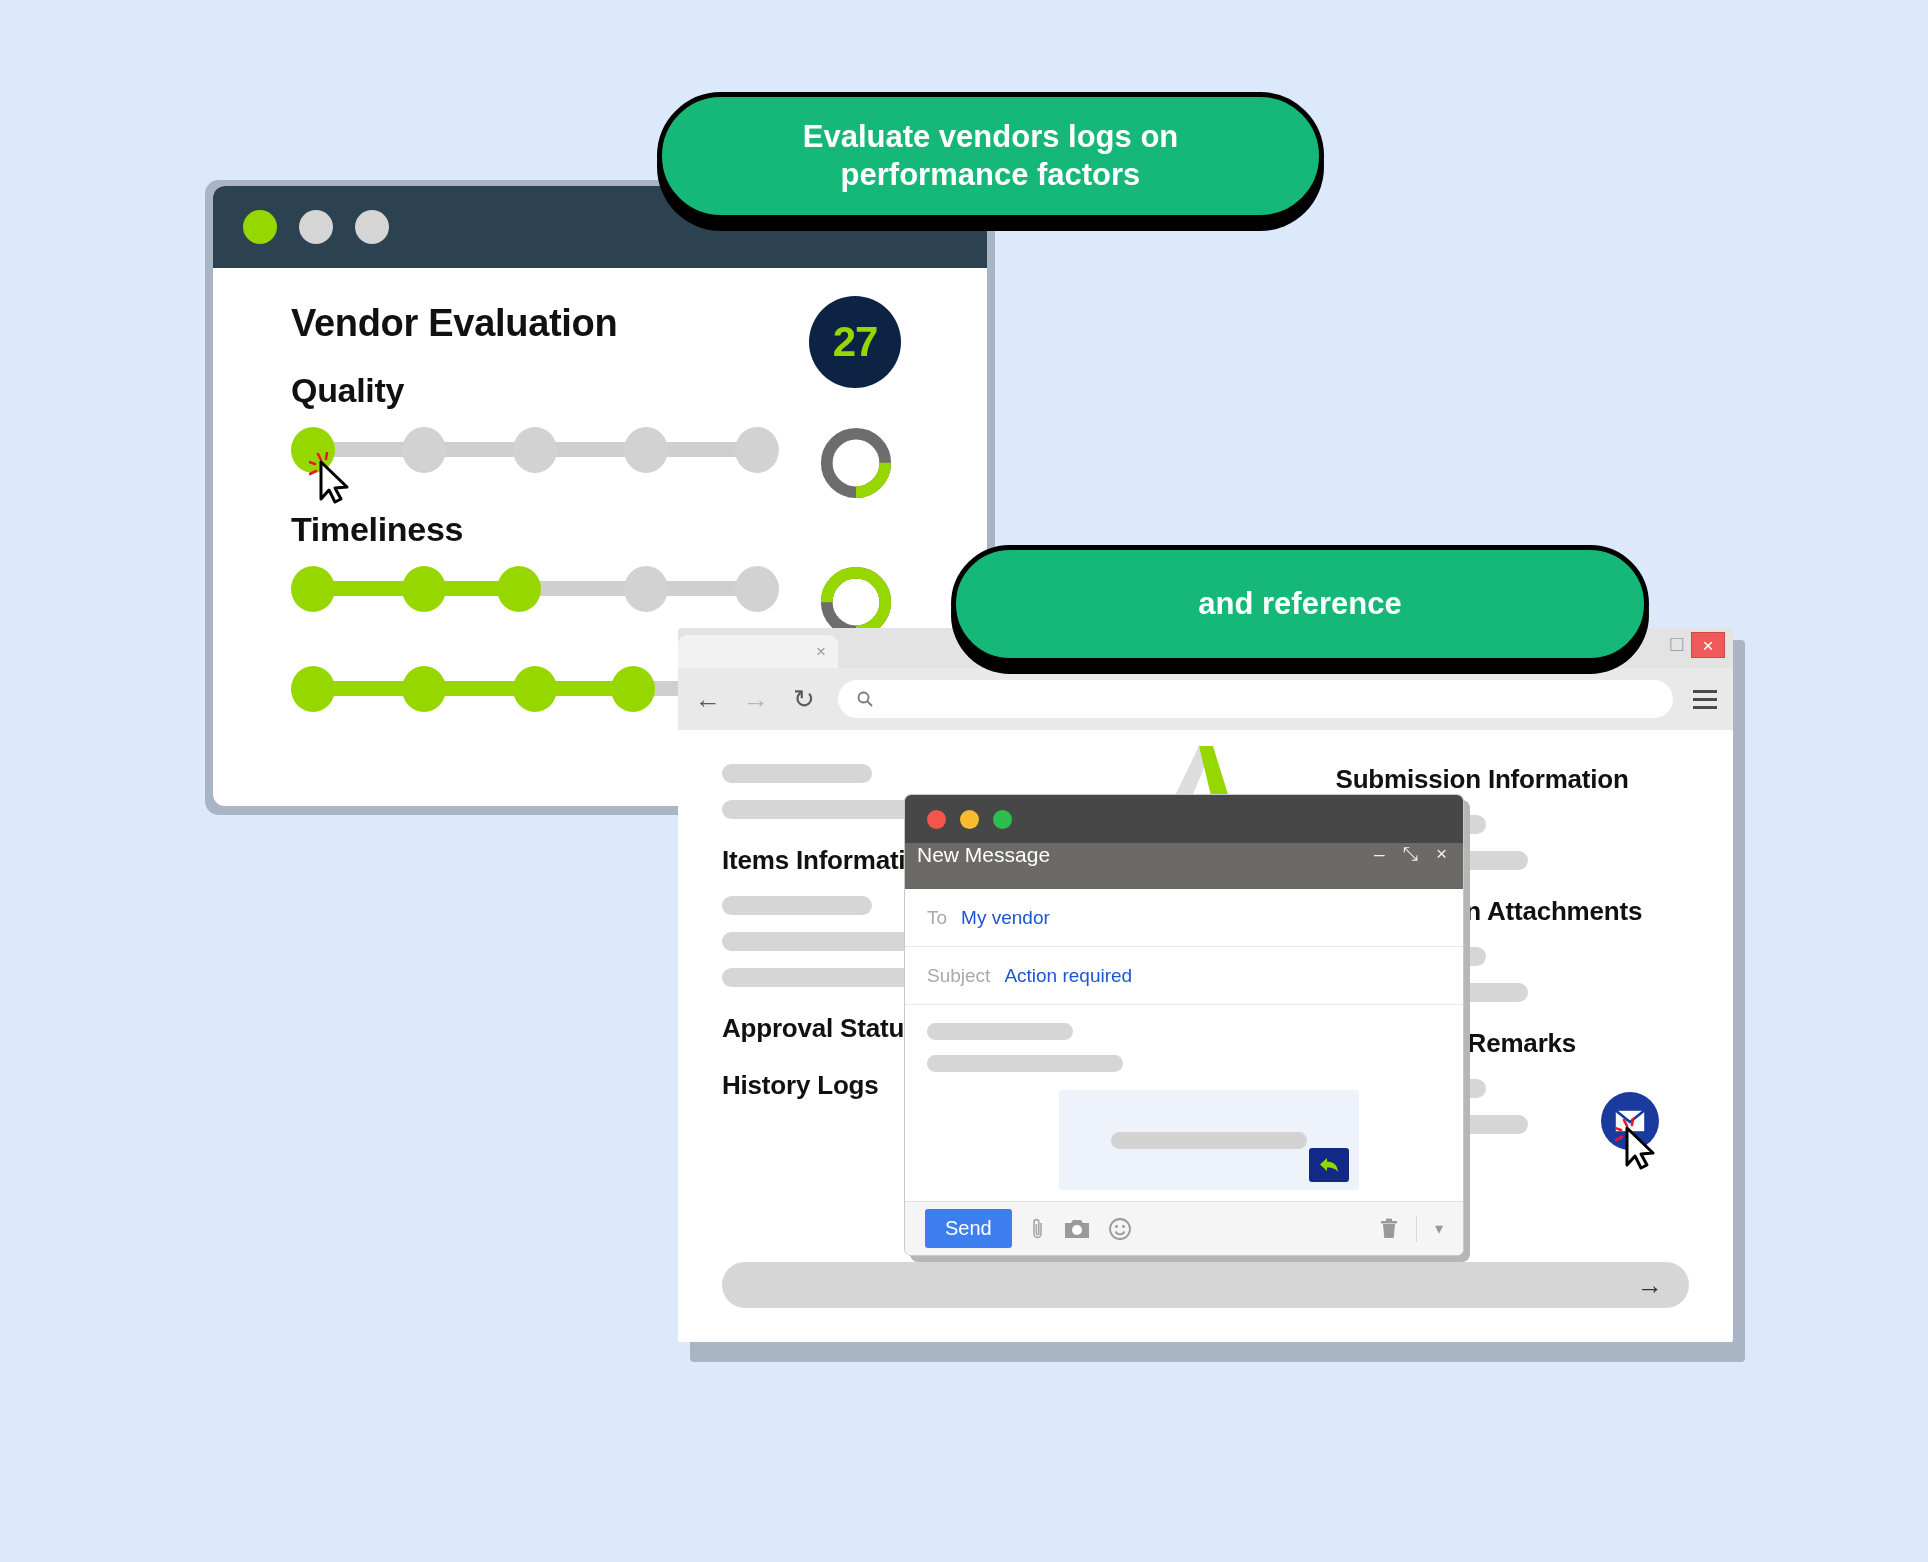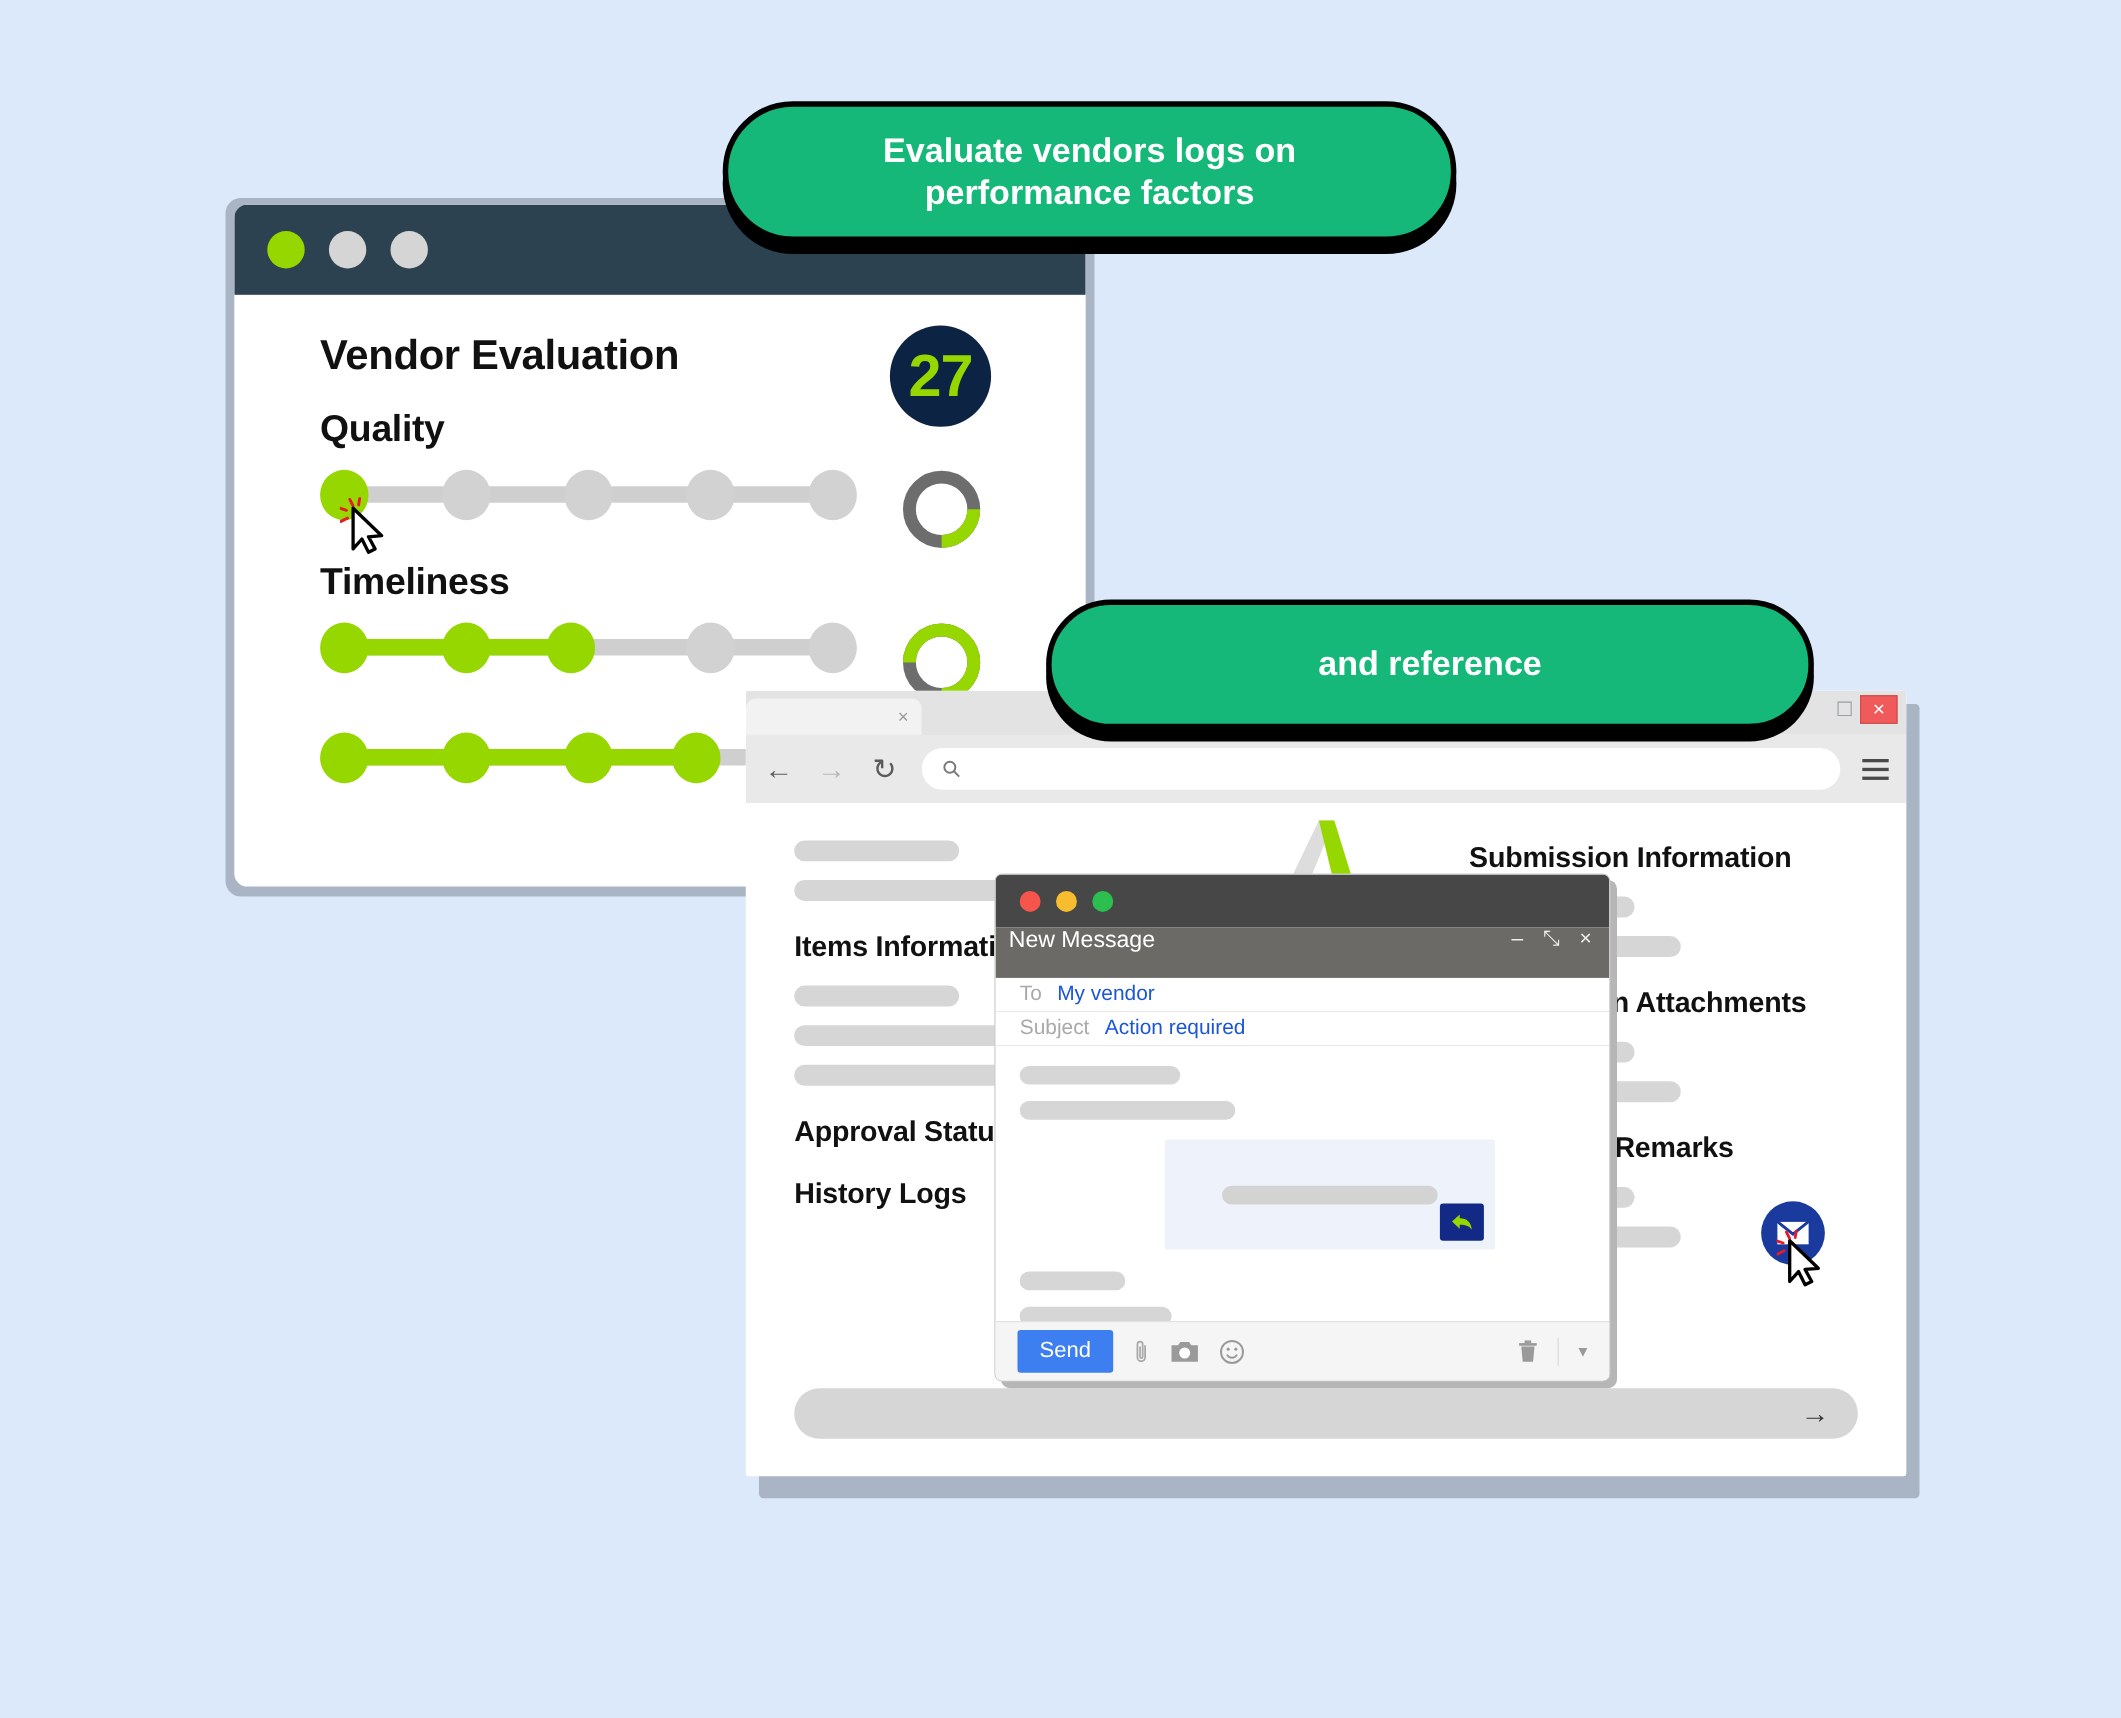--- a/index.html
+++ b/index.html
@@ -39,21 +39,21 @@
     font-size: 34px; font-weight: bold; color: #111; letter-spacing: -0.3px;
   }
 
   
   #score-badge {
     position: absolute; right: 86px; top: 28px;
     width: 92px; height: 92px; border-radius: 50%;
     background: #0d2344; display: flex; align-items: center; justify-content: center;
   }
   #score-badge span {
-    font-size: 54px; font-weight: bold; color: #97d700; letter-spacing: -1px;
+    font-size: 42px; font-weight: bold; color: #97d700; letter-spacing: -1px;
   }
 
   
   .slider-row { position: relative; height: 92px; margin-top: 8px; }
   .slider { position: relative; width: 490px; height: 62px; }
   .track {
     position: absolute; top: 24px; left: 18px; width: 458px; height: 15px;
     background: #cfcfcf; border-radius: 8px;
   }
   .track-fill {
@@ -156,21 +156,21 @@
     padding-left: 22px; gap: 14px;
   }
   .mdot { width: 19px; height: 19px; border-radius: 50%; }
   #compose-head {
     height: 46px; background: #6b6a67; display: flex; align-items: flex-start;
     padding: 0 16px 0 12px; color: #fff; font-size: 21px;
   }
   #compose-head .spacer { flex: 1; }
   .chead-ico { color: #f0f0f0; font-size: 19px; margin-left: 18px; }
   .field-row {
-    height: 31px; border-bottom: 1px solid #e8e8e8;
+    height: 58px; border-bottom: 1px solid #e8e8e8;
     display: flex; align-items: center; padding-left: 22px; gap: 14px; font-size: 19px;
   }
   .field-label { color: #a9a9a9; }
   .field-val { color: #1a56d6; }
   #compose-body { padding: 18px 22px 0; position: relative; height: 232px; }
   .cph { height: 17px; background: #d6d6d6; border-radius: 9px; margin-bottom: 15px; }
   #quote-block {
     margin-top: 18px; margin-left: 132px; width: 300px; height: 100px;
     background: #edf2fb; border-radius: 2px; position: relative;
   }

